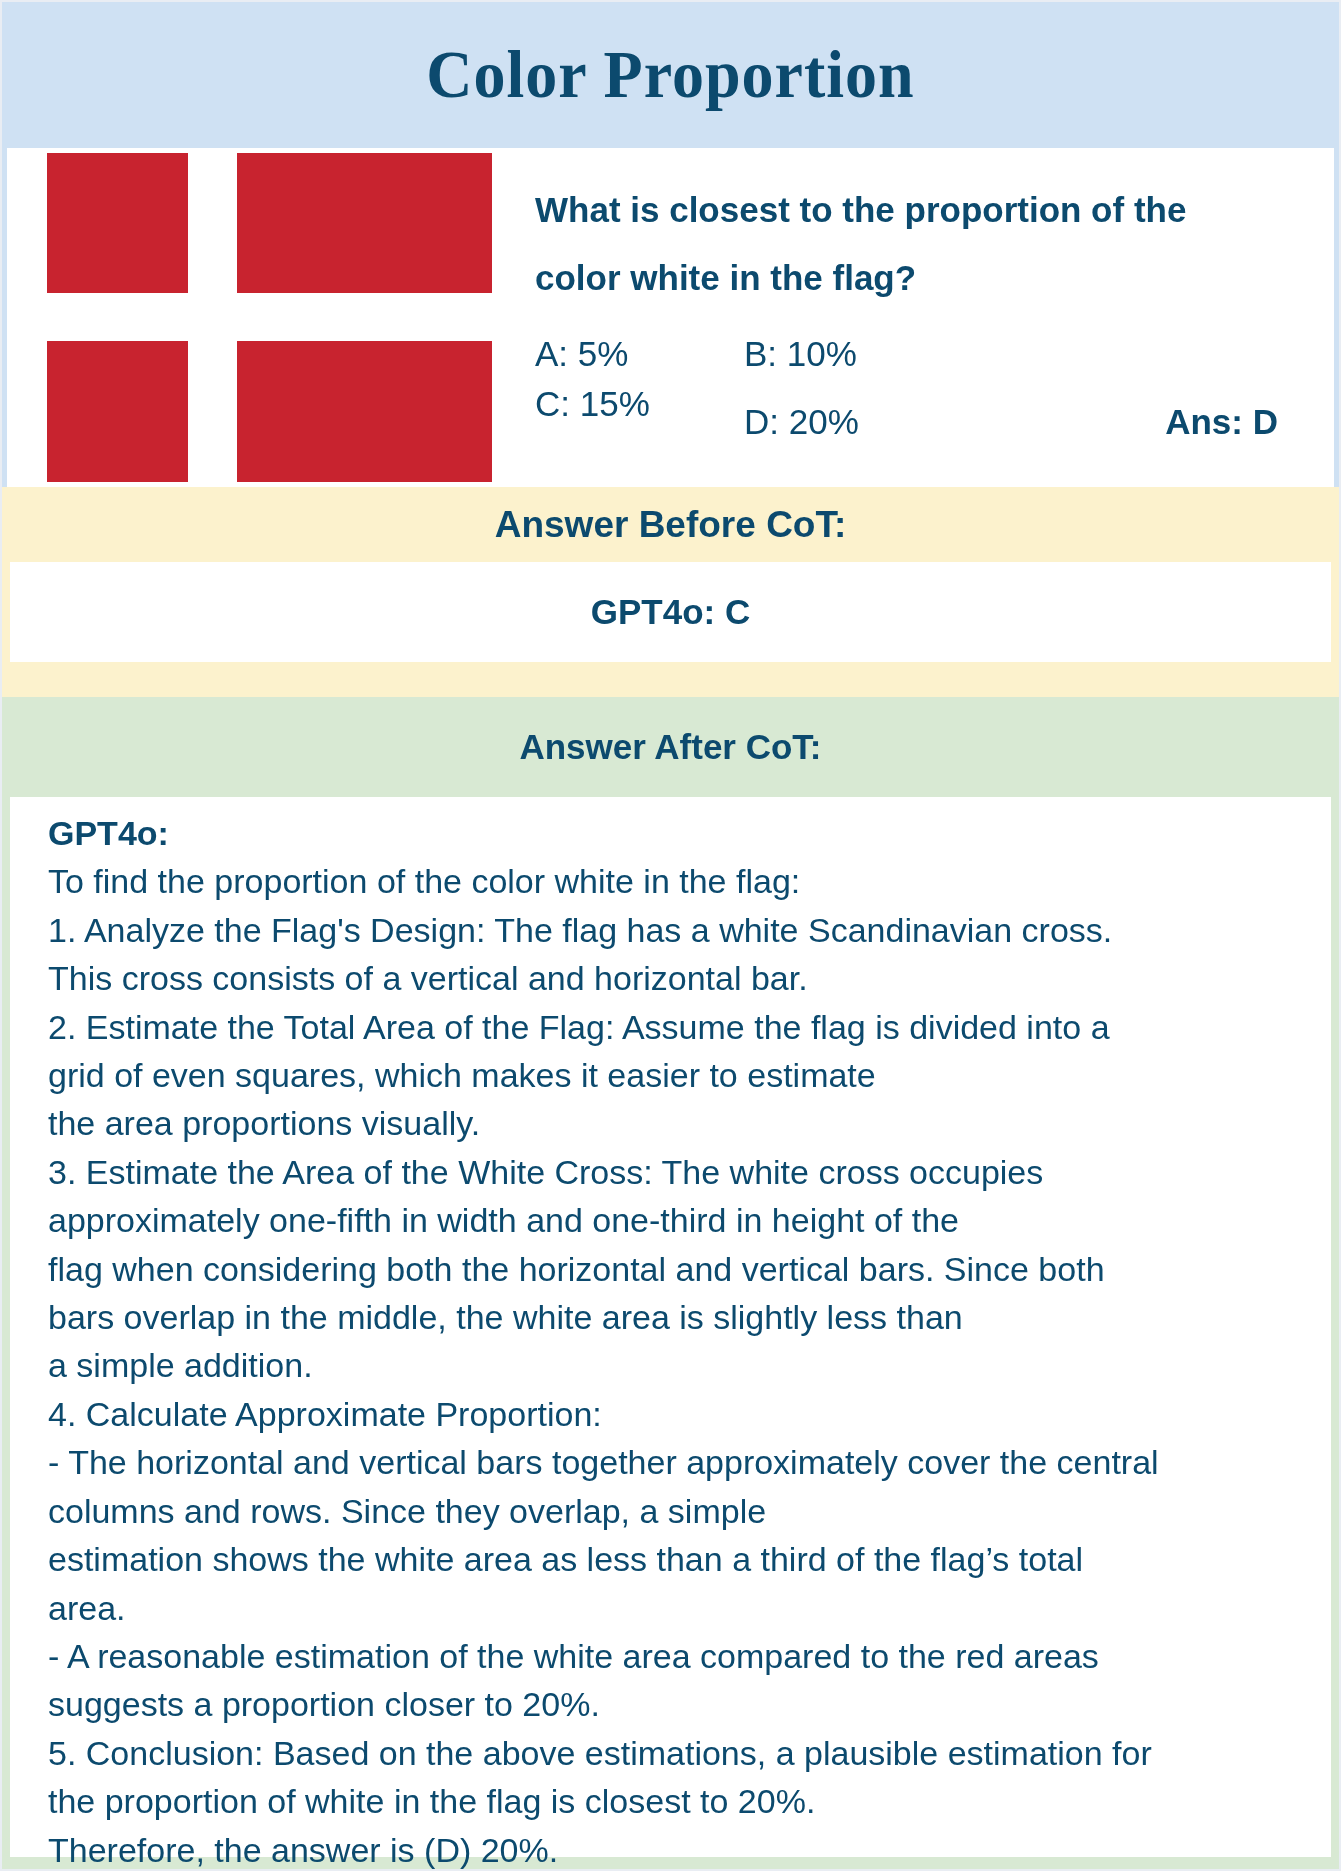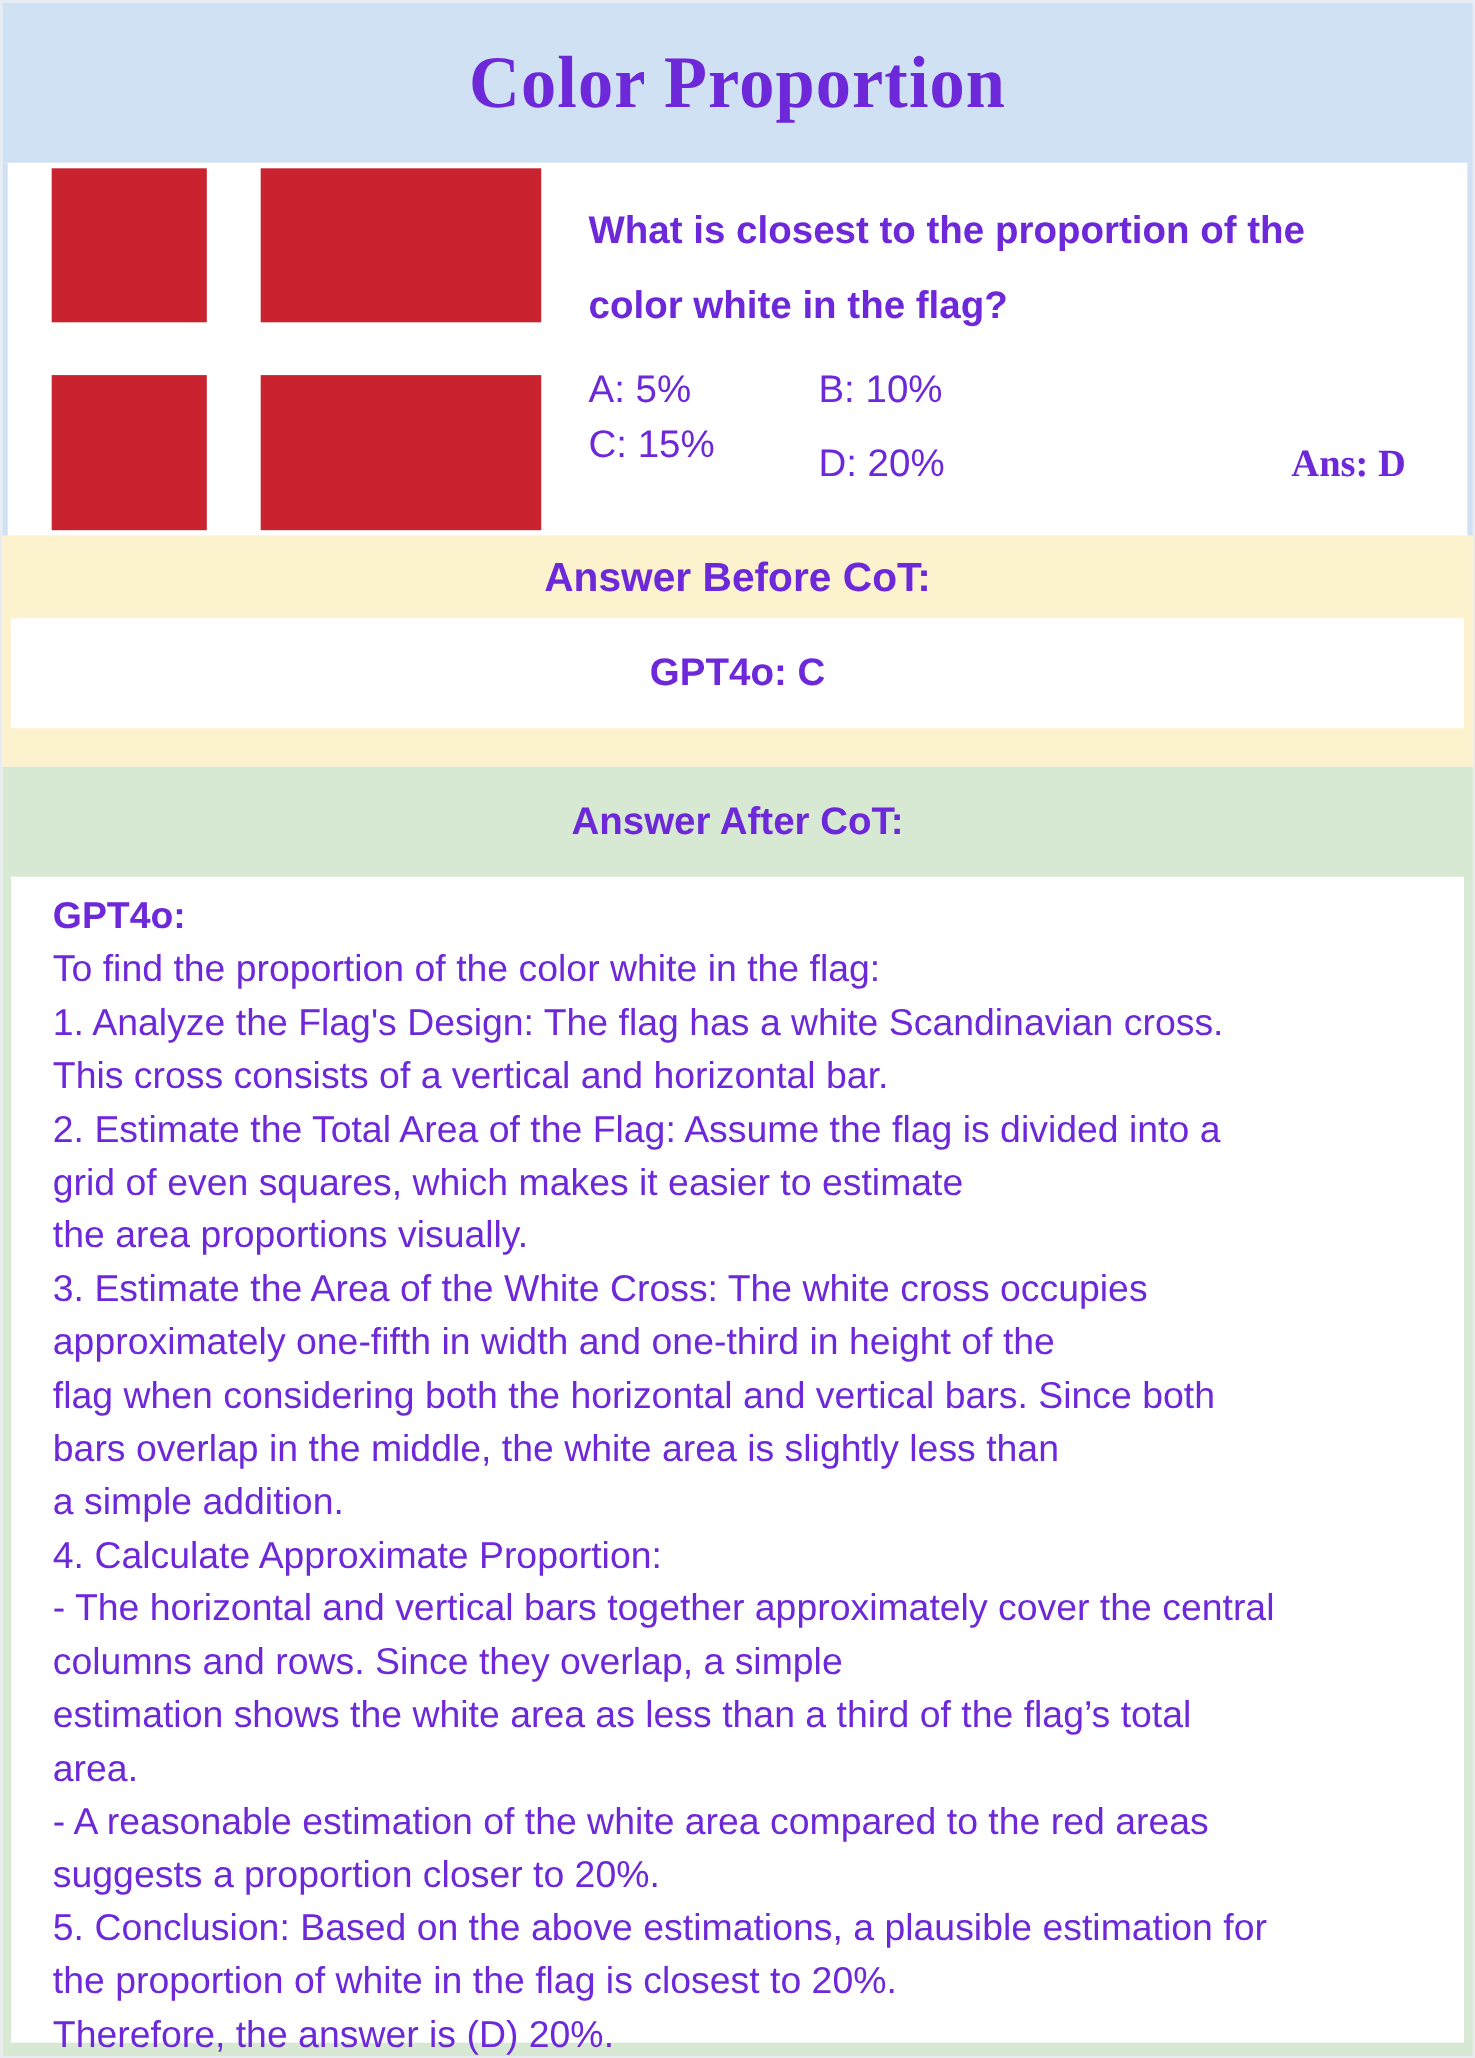--- a/index.html
+++ b/index.html
@@ -2,21 +2,21 @@
 <html><head>
 <meta charset="utf-8">
 <style>
   html,body{margin:0;padding:0;background:#ffffff;}
   .page{
     position:relative;
     width:1341px;height:1871px;
     box-sizing:border-box;
     border:2px solid #e9edf3;
     font-family:"Liberation Sans", sans-serif;
-    color:#6d28d9;
+    color:#0c4a6e;
     overflow:hidden;
   }
   
   .header-band{
     position:absolute;left:0;top:0;width:100%;height:146px;
     display:flex;align-items:center;justify-content:center;
   }
   .title{
     font-family:"Liberation Serif", serif;
     font-weight:bold;font-size:64px;letter-spacing:1px;
@@ -38,21 +38,21 @@
   .flag .bl{left:0;top:188px;width:141px;height:141px;}
   .flag .br{left:190px;top:188px;width:255px;height:141px;}
   .q-line{position:absolute;left:528px;font-size:35px;font-weight:bold;white-space:nowrap;}
   .q1{top:42px;}
   .q2{top:110px;}
   .opt{position:absolute;font-size:35px;font-weight:normal;white-space:nowrap;}
   .optA{left:528px;top:186px;}
   .optB{left:737px;top:186px;}
   .optC{left:528px;top:236px;}
   .optD{left:737px;top:254px;}
-  .ans{position:absolute;right:56px;top:254px;font-size:35px;font-weight:bold;white-space:nowrap;font-family:Liberation Serif, serif;}
+  .ans{position:absolute;right:56px;top:254px;font-size:35px;font-weight:bold;white-space:nowrap;}
   
   .before-container{
     position:absolute;left:0;top:485px;width:100%;height:210px;
     box-sizing:border-box;
   }
   .band-label{
     height:75px;display:flex;align-items:center;justify-content:center;
     font-size:37px;font-weight:bold;
   }
   .before-inner{

